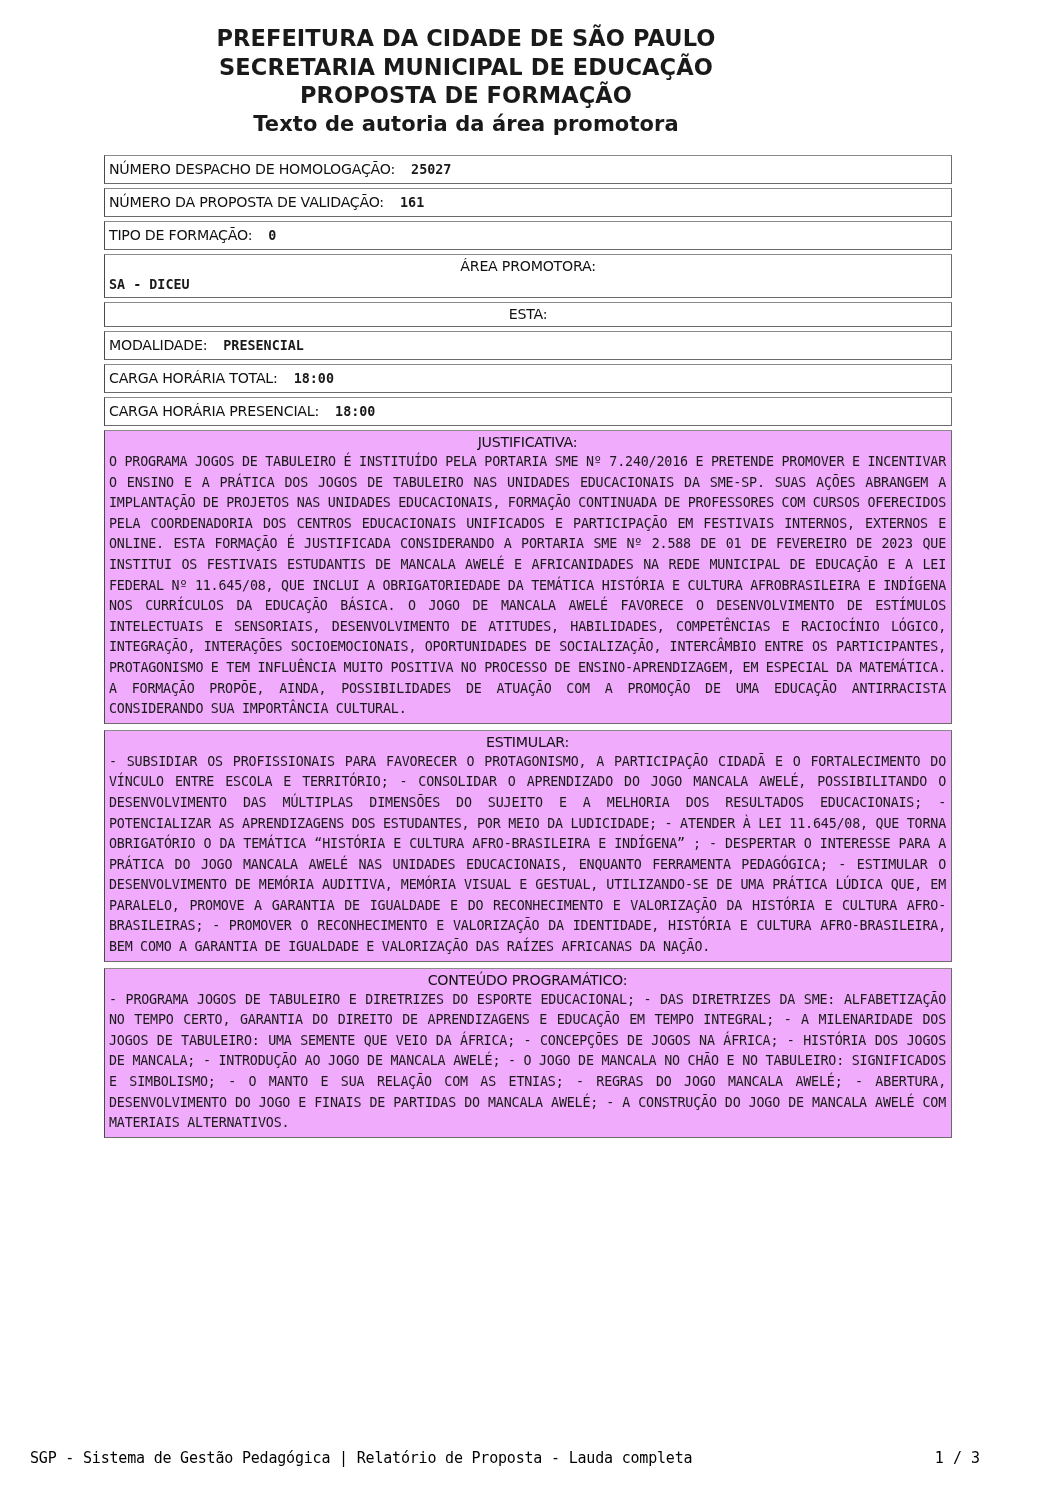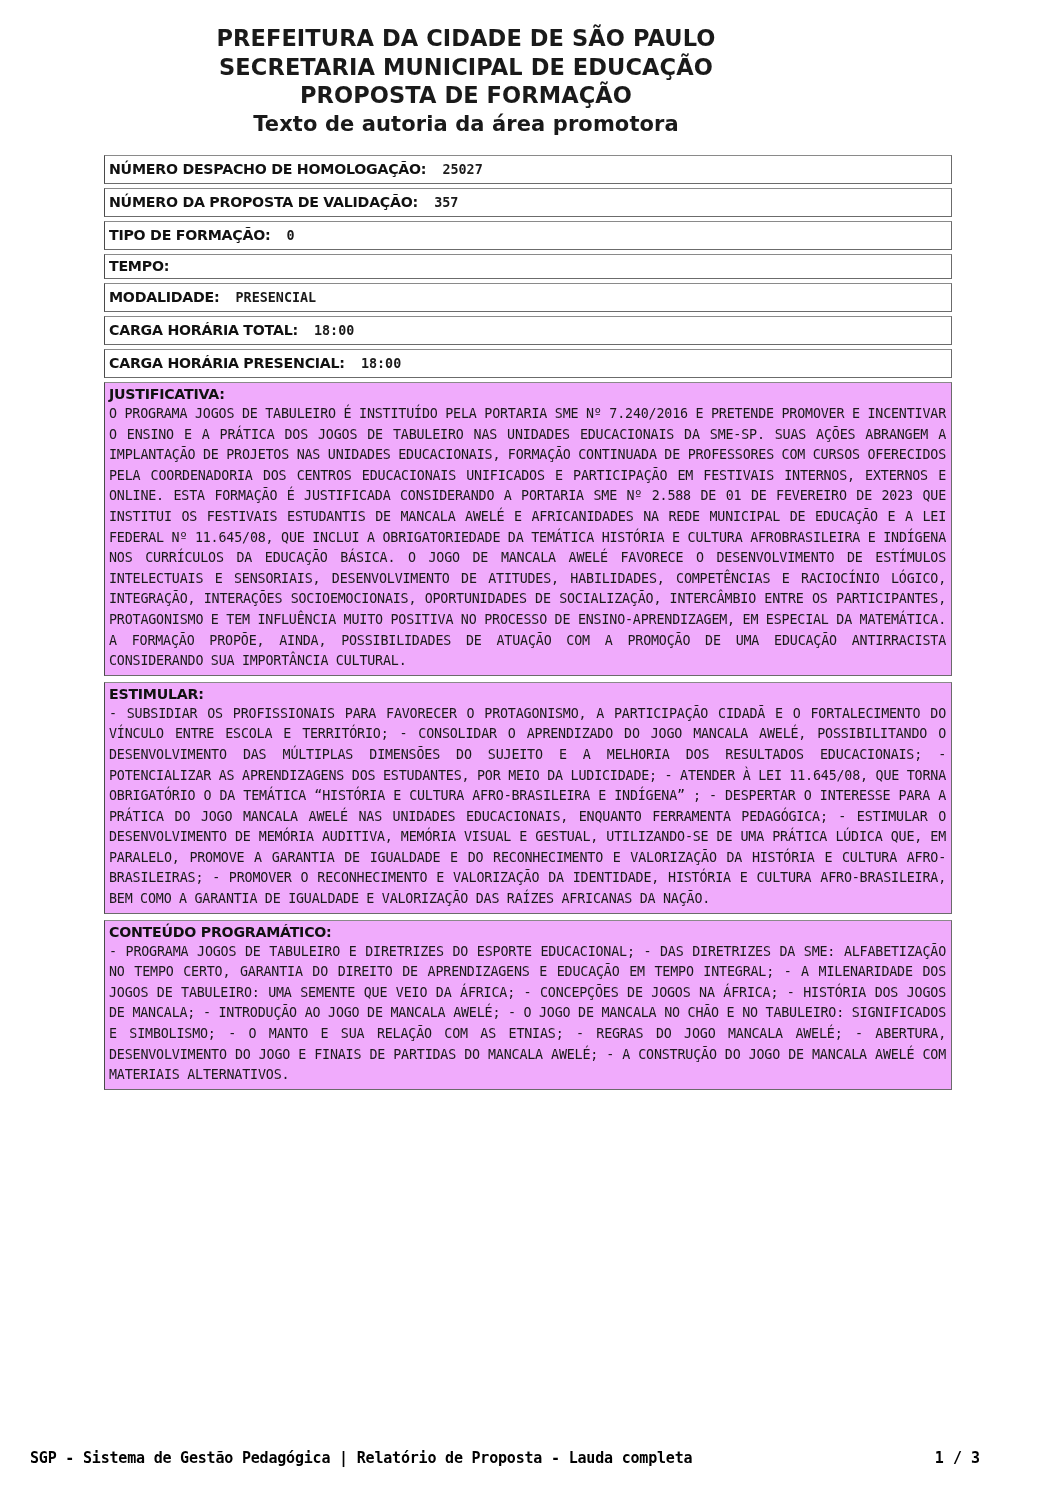--- a/index.html
+++ b/index.html
@@ -65,26 +65,27 @@
     padding: 2px 4px 3px 4px;
     background: #ffffff;
     min-height: 22px;
   }
   .fbox.inline {
     padding: 3px 4px 4px 4px;
   }
 
   .flabel {
     font-family: "DejaVu Sans", sans-serif;
-    font-weight: bold;
+    font-weight: normal;
     font-size: 14.2px;
     line-height: 18px;
     letter-spacing: -0.25px;
     color: #111111;
     display: inline;
+    text-align: center;
   }
   .fvalue {
     font-family: "DejaVu Sans Mono", monospace;
     font-size: 13.4px;
     line-height: 18px;
     letter-spacing: 0px;
     color: #1a1a1a;
     display: inline;
     font-weight: bold;
   }
@@ -126,21 +127,20 @@
     text-align-last: left;
   }
 
   
   .doc-footer {
     position: absolute;
     left: 0;
     bottom: 28px;
     width: 1012px;
     height: 22px;
-    font-weight: bold;
   }
   .doc-footer .ftext {
     position: absolute;
     left: 30px;
     top: 0;
     font-family: "DejaVu Sans Mono", monospace;
     font-size: 15px;
     line-height: 22px;
     letter-spacing: -0.2px;
     color: #000000;
@@ -169,30 +169,34 @@
     <div class="hline subtitle">Texto de autoria da área promotora</div>
   </div>
 
   <div class="fields">
 
     <div class="fbox inline">
       <span class="flabel">NÚMERO DESPACHO DE HOMOLOGAÇÃO:</span><span class="fvalue">&nbsp; </span><span class="fvalue">25027</span>
     </div>
 
     <div class="fbox inline">
-      <span class="flabel">NÚMERO DA PROPOSTA DE VALIDAÇÃO:</span><span class="fvalue">&nbsp; </span><span class="fvalue">357</span>
+      <span class="flabel">NÚMERO DA PROPOSTA DE VALIDAÇÃO:</span><span class="fvalue">&nbsp; </span><span class="fvalue">161</span>
     </div>
 
     <div class="fbox inline">
       <span class="flabel">TIPO DE FORMAÇÃO:</span><span class="fvalue">&nbsp; </span><span class="fvalue">0</span>
     </div>
 
-
     <div class="fbox">
-      <span class="flabel block">TEMPO:</span>
+      <span class="flabel block">ÁREA PROMOTORA:</span>
+      <span class="fvalue block">SA - DICEU</span>
+    </div>
+
+    <div class="fbox">
+      <span class="flabel block">ESTA:</span>
     </div>
 
     <div class="fbox inline">
       <span class="flabel">MODALIDADE:</span><span class="fvalue">&nbsp; </span><span class="fvalue">PRESENCIAL</span>
     </div>
 
     <div class="fbox inline">
       <span class="flabel">CARGA HORÁRIA TOTAL:</span><span class="fvalue">&nbsp; </span><span class="fvalue">18:00</span>
     </div>
 

